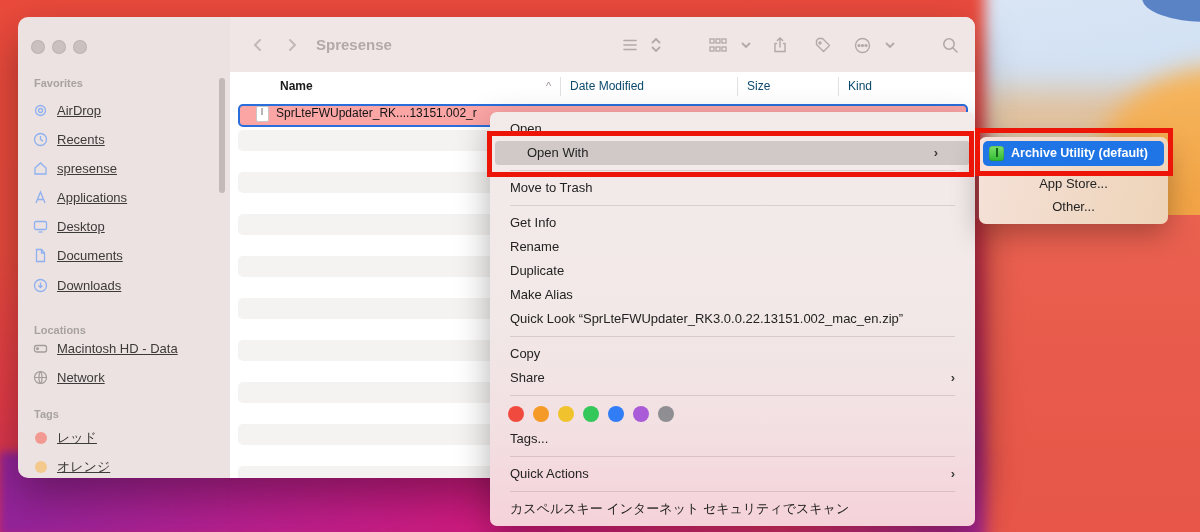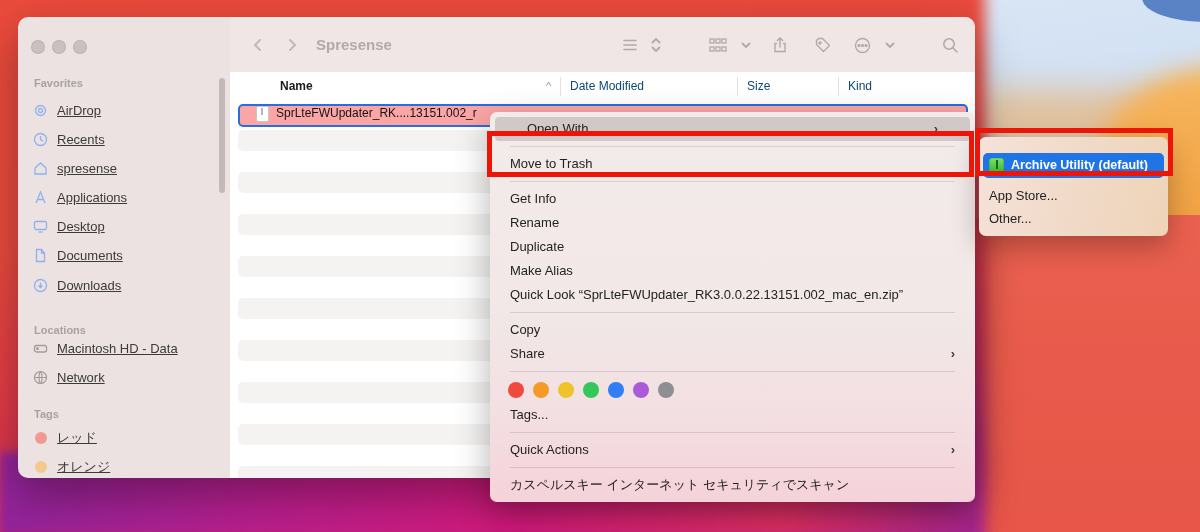--- a/index.html
+++ b/index.html
@@ -64,21 +64,21 @@
   .mi .marrow{font-size:13px;font-weight:700;color:#3c3c3c;}
   .mi.hl{background:#d0c9c8;margin:0 5px;padding:0 32px;border-radius:4px;}
   .msep{height:11px;position:relative;}
   .msep::after{content:"";position:absolute;left:20px;right:20px;top:5px;height:1px;background:rgba(60,40,40,.14);}
   .dots{height:26px;display:flex;align-items:center;gap:9px;padding:0 18px;}
   .dot{width:16px;height:16px;border-radius:50%;}
 
   
   .submenu{position:absolute;left:979px;top:137px;width:189px;border-radius:7px;z-index:40;
     background:linear-gradient(105deg,#f6e2da 0%,#f0d9c6 55%,#eed4b8 100%);
-    box-shadow:0 10px 28px rgba(0,0,0,.28);padding:16px 0 6px;box-sizing:border-box;}
+    box-shadow:0 10px 28px rgba(0,0,0,.28);padding:4px 0 6px;box-sizing:border-box;text-align:center;}
   .smi{height:23px;line-height:23px;padding:0 10px;font-size:13px;color:#232323;white-space:nowrap;}
   .smi.sel{margin:0 4px;height:25px;background:#1f74e6;border-radius:5px;color:#fff;font-weight:700;
     display:flex;align-items:center;gap:7px;padding:0 6px;font-size:12.5px;}
   .zipicon{width:15px;height:15px;border-radius:3.5px;position:relative;flex:0 0 auto;
     background:linear-gradient(180deg,#7ae06a,#2eb830);box-shadow:inset 0 0 0 .5px rgba(0,0,0,.2);}
   .zipicon::after{content:"";position:absolute;left:6.5px;top:2px;width:2px;height:9px;background:#15661c;}
 
   
   .ann{position:absolute;border:5px solid #ec1507;box-sizing:border-box;z-index:60;}
   .ann1{left:487px;top:131px;width:487px;height:46px;}
@@ -300,20 +300,23 @@
         <div class="stripe" style="top:197px"></div>
         <div class="stripe" style="top:239px"></div>
         <div class="stripe" style="top:281px"></div>
         <div class="stripe" style="top:323px"></div>
         <div class="stripe" style="top:365px"></div>
       </div>
     </div>
   </div>
 
   <div class="ctxmenu">
+    <div class="mi">
+      <span>Open</span>
+    </div>
     <div class="mi hl">
       <span>Open With</span>
       <span class="marrow">›</span>
     </div>
     <div class="msep"></div>
     <div class="mi">
       <span>Move to Trash</span>
     </div>
     <div class="msep"></div>
     <div class="mi">

